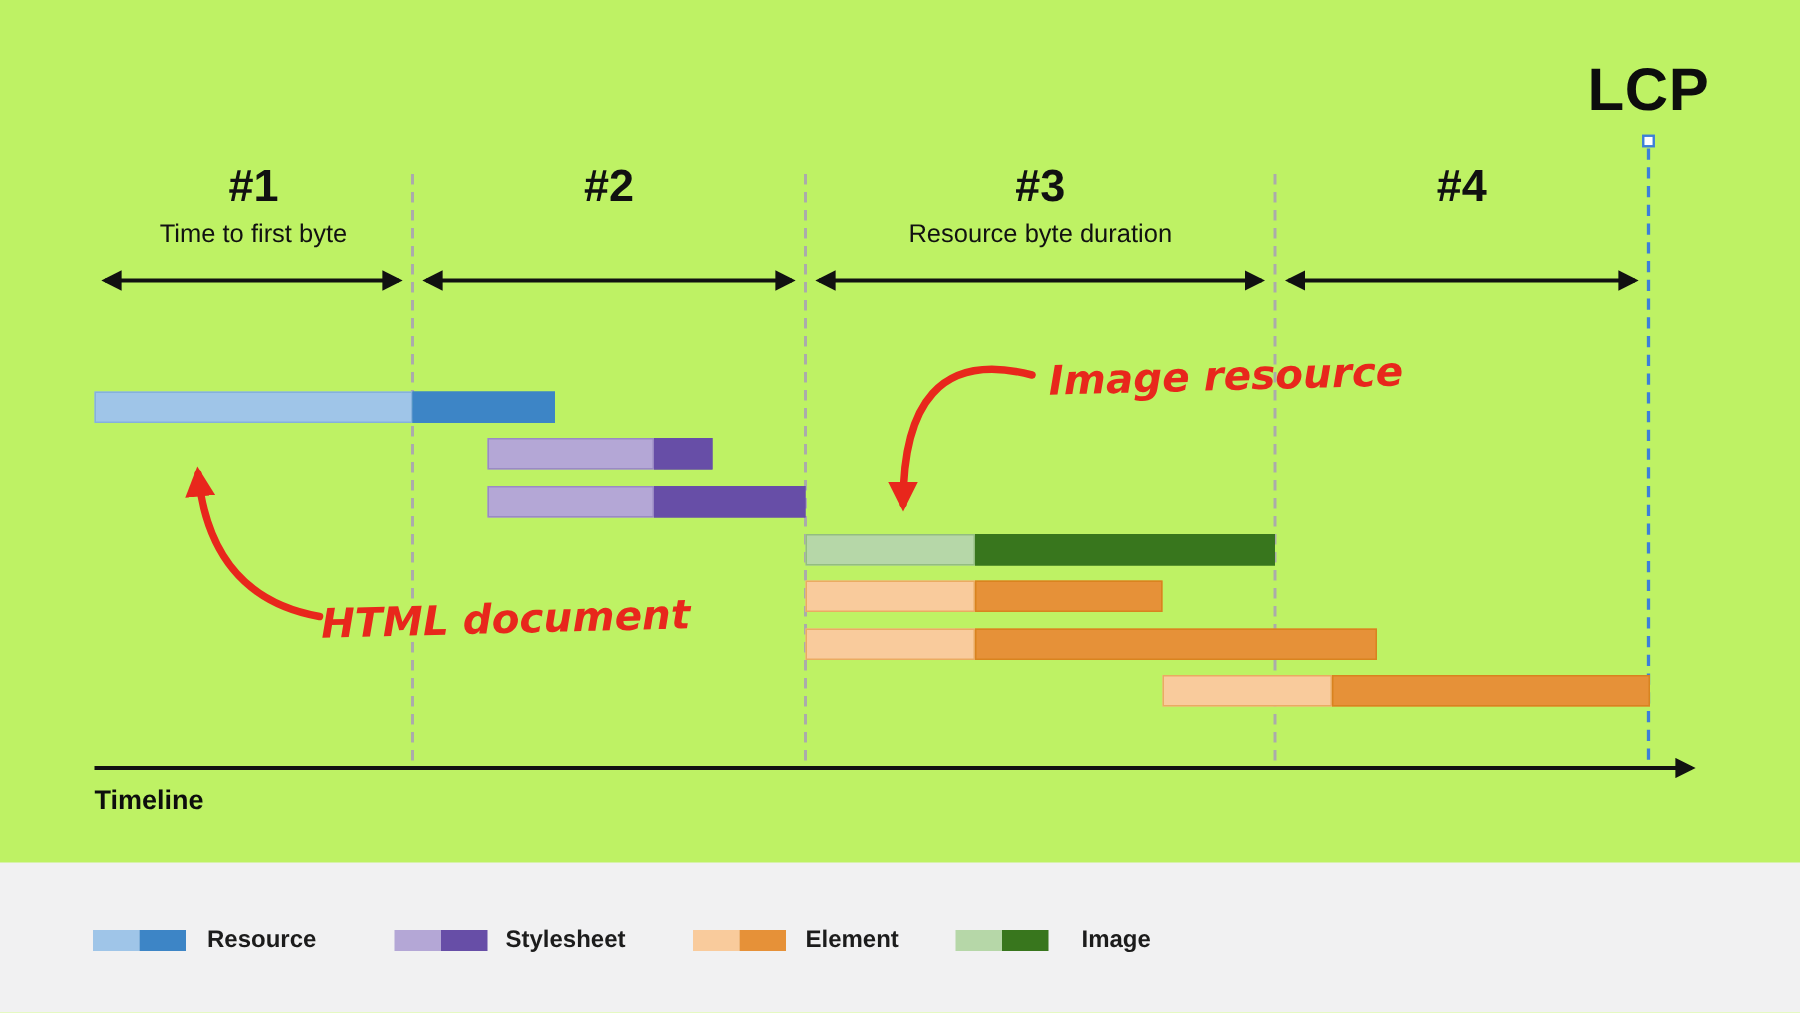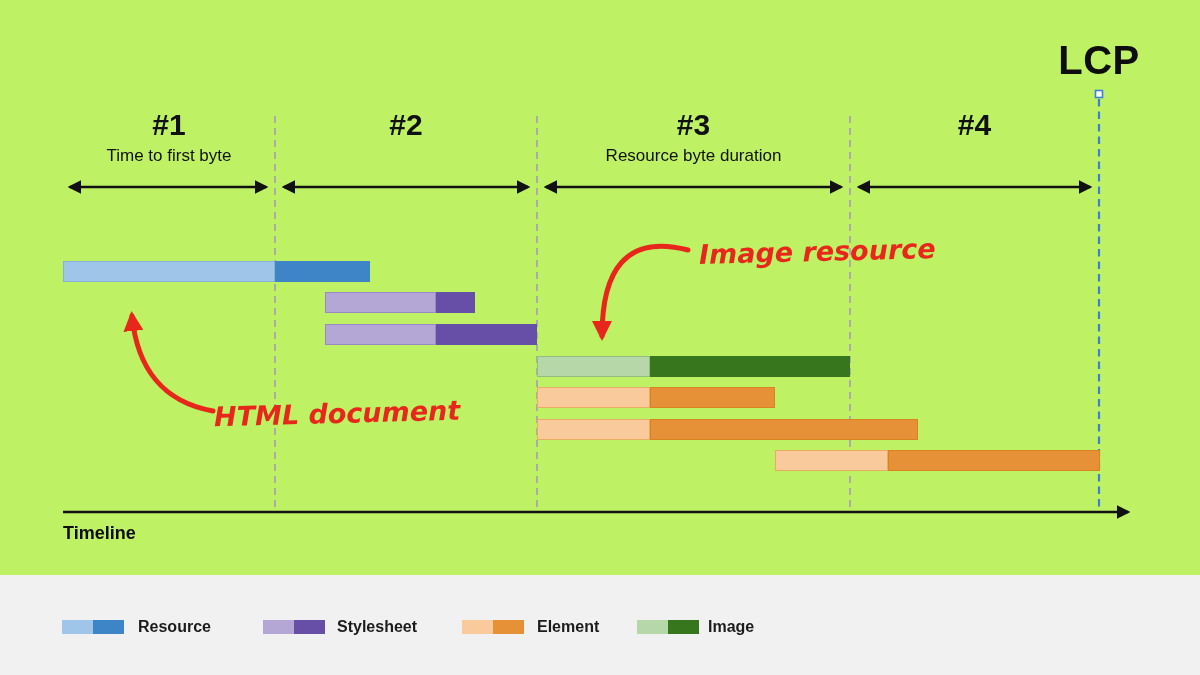--- a/index.html
+++ b/index.html
@@ -125,16 +125,16 @@
     <span class="legend-label" style="left:74px;">Stylesheet</span>
   </div>
   <div class="legend-item" style="left:462px;">
     <span class="sw scr-l" style="left:0;border:none;"></span>
     <span class="sw scr-d" style="left:31px;border:none;"></span>
     <span class="legend-label" style="left:75px;">Element</span>
   </div>
   <div class="legend-item" style="left:637px;">
     <span class="sw img-l" style="left:0;border:none;"></span>
     <span class="sw img-d" style="left:31px;border:none;"></span>
-    <span class="legend-label" style="left:71px;">Image</span>
+    <span class="legend-label" style="left:84px;">Image</span>
   </div>
 
 </div>
 
 </body></html>

